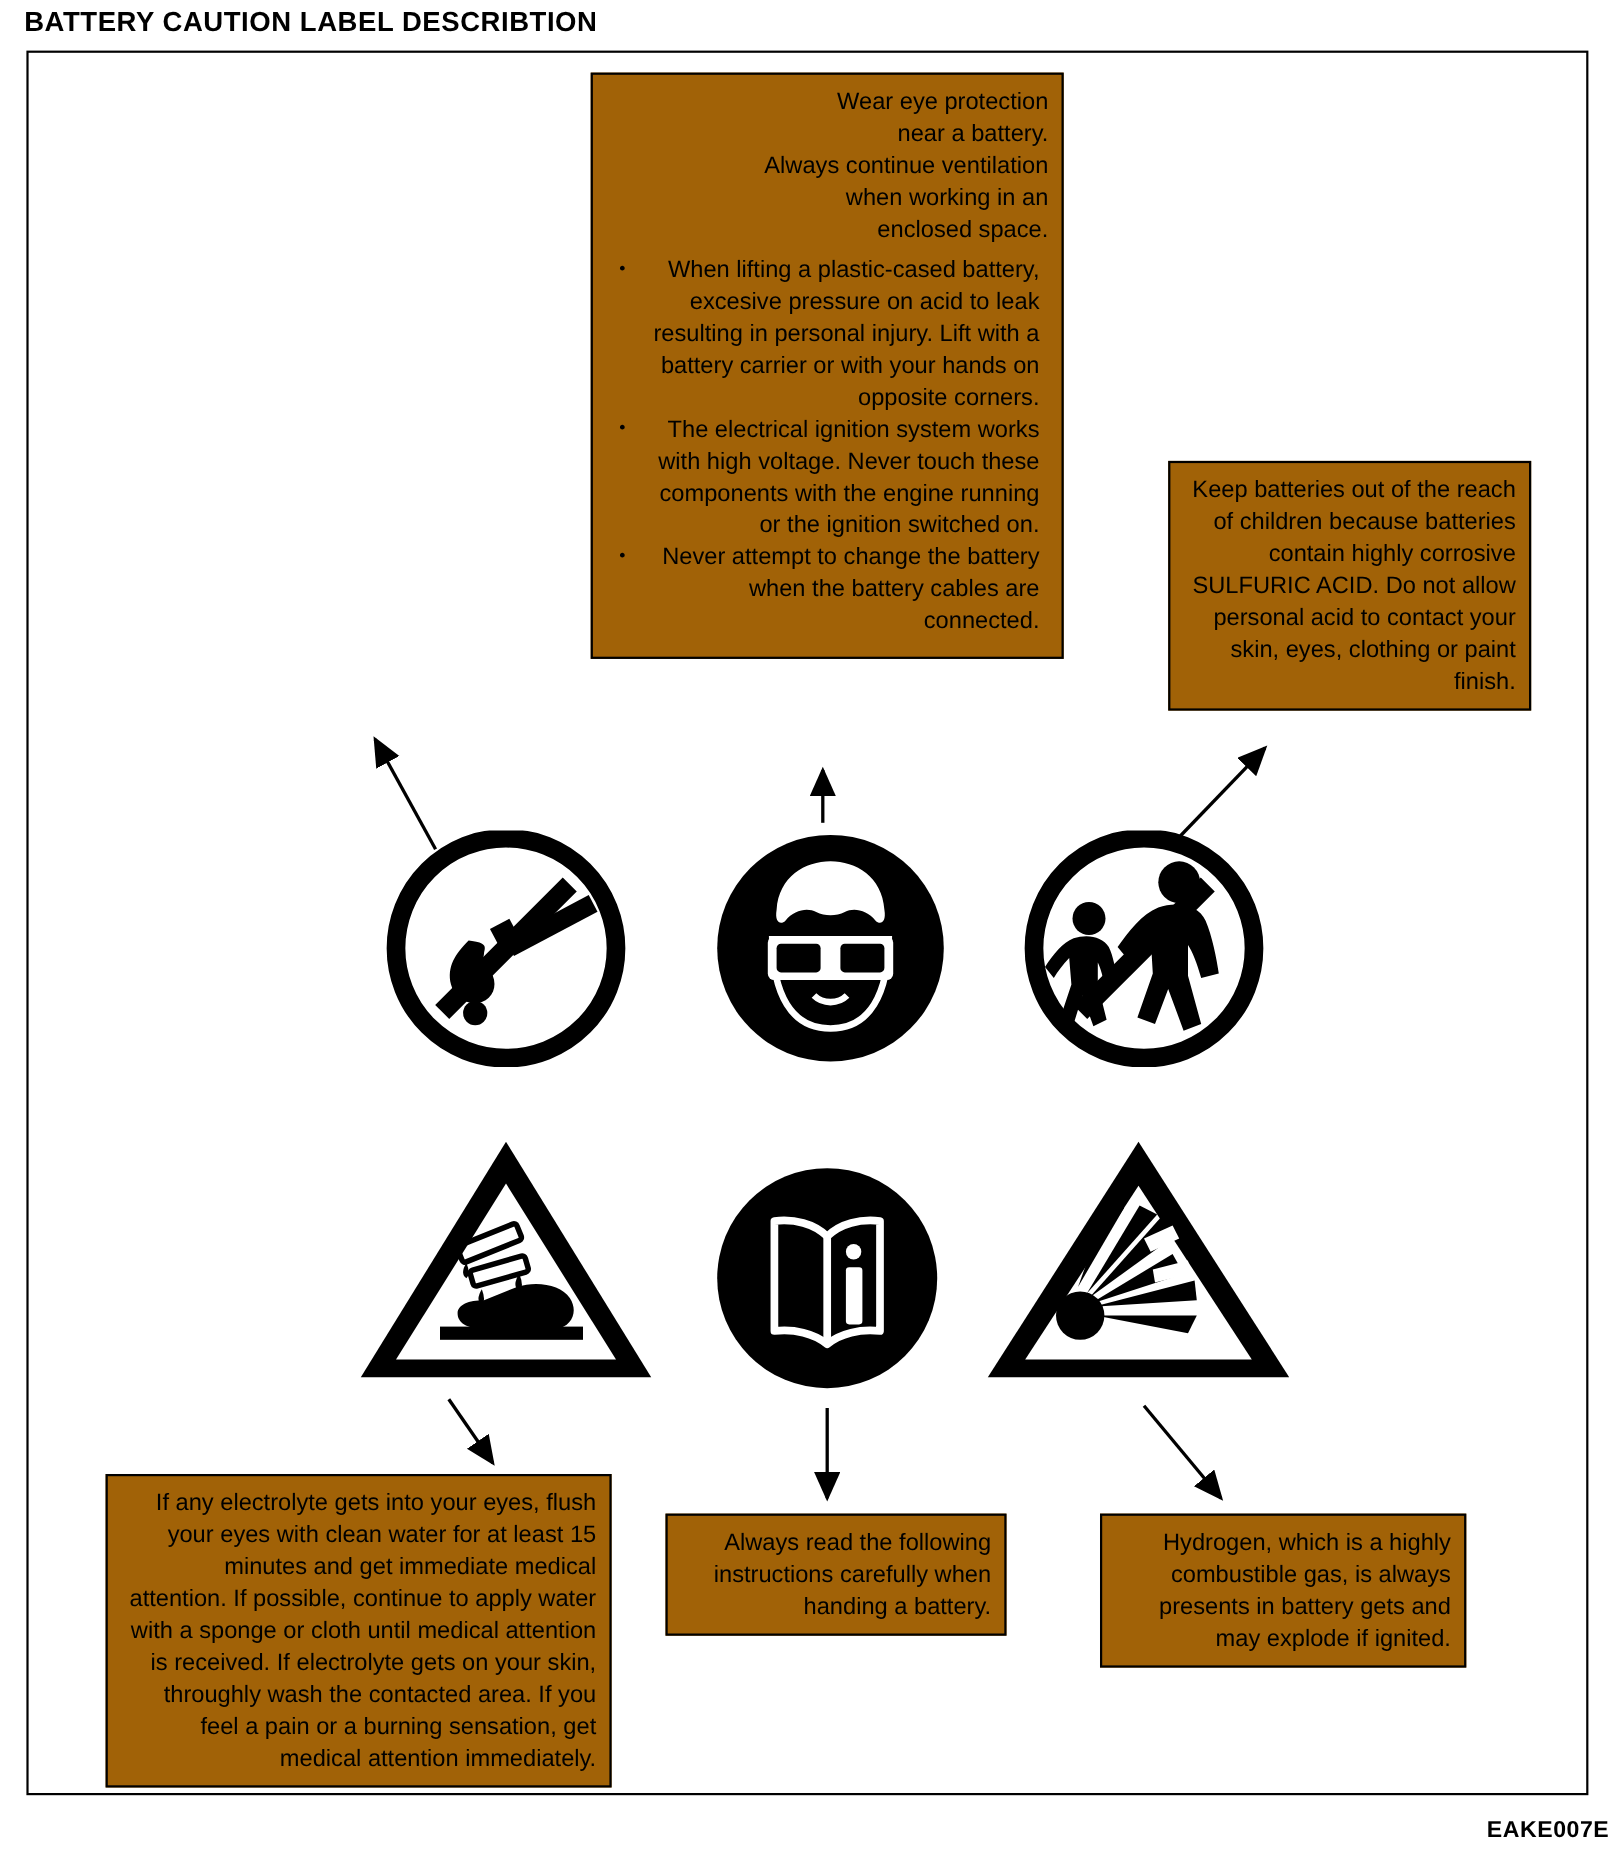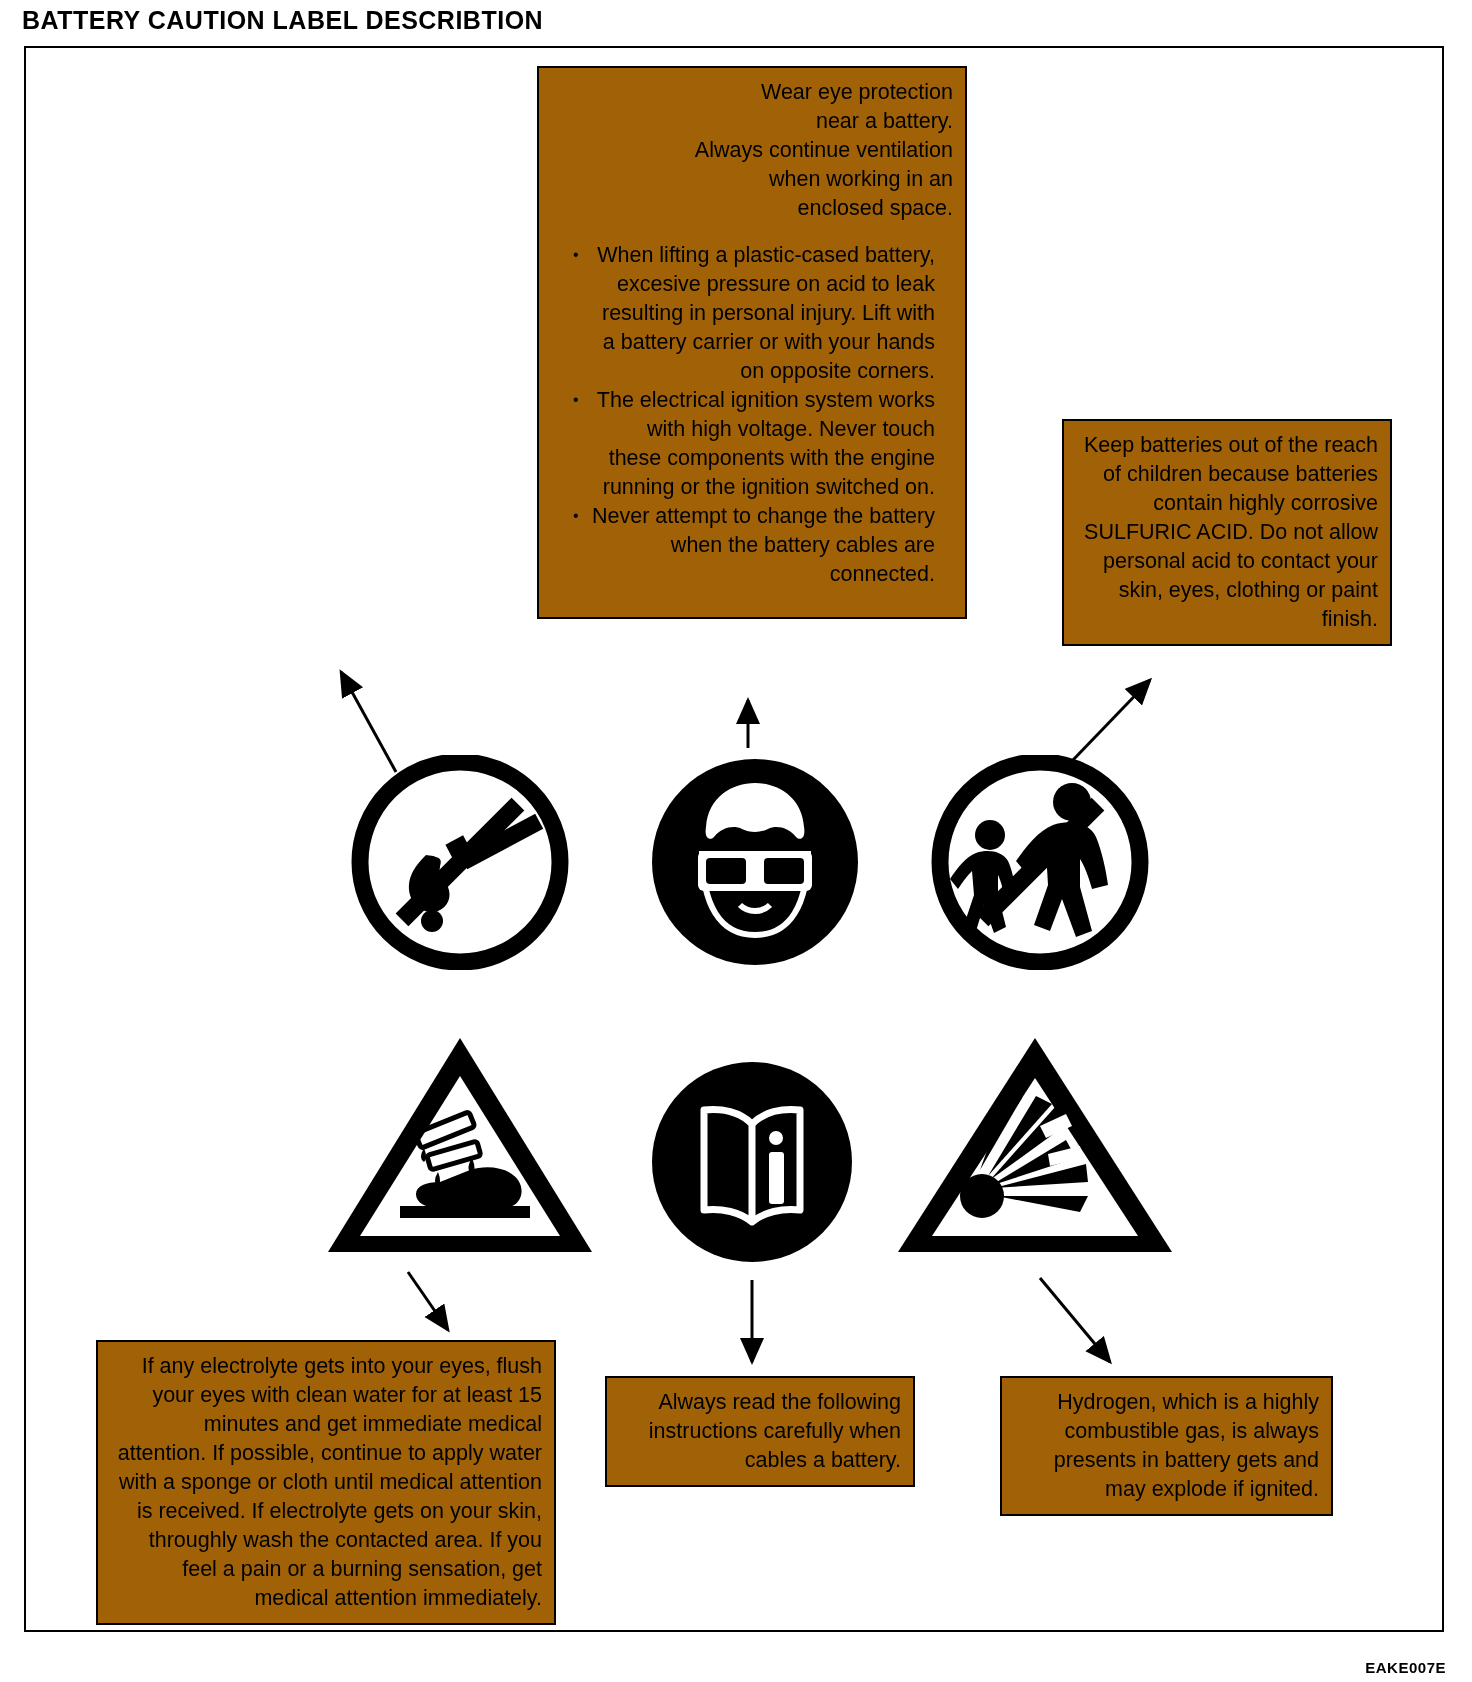--- a/index.html
+++ b/index.html
@@ -46,21 +46,21 @@
     background: #a16207;
     font-size: 21.5px;
     line-height: 29px;
     padding: 10px 12px 10px 14px;
   }
   .callout p {
     margin: 0;
   }
   .bullet-list {
     list-style: none;
-    margin: 18px;
+    margin: 8px;
     padding: 0;
   }
   .bullet-list li {
     position: relative;
     padding-left: 18px;
     margin: 0;
   }
   .bullet-list li::before {
     content: "\2022";
     position: absolute;
@@ -91,23 +91,23 @@
   
   #arrows {
     position: absolute;
     left: 0; top: 0;
     width: 1472px; height: 1682px;
     pointer-events: none;
   }
 
   #figure-code {
     position: absolute;
-    right: 26px;
+    right: 9px;
     bottom: 6px;
-    font-size: 15px;
+    font-size: 21px;
     font-weight: bold;
     letter-spacing: 0.5px;
   }
 </style>
 </head>
 <body>
 
 <div id="page">
 
   <div id="page-title">BATTERY CAUTION LABEL DESCRIBTION</div>
@@ -144,21 +144,21 @@
 
   <div class="callout" id="callout-child">
     <p>Keep batteries out of the reach of children because batteries contain highly corrosive SULFURIC ACID. Do not allow personal acid to contact your skin, eyes, clothing or paint finish.</p>
   </div>
 
   <div class="callout" id="callout-acid">
     <p>If any electrolyte gets into your eyes, flush your eyes with clean water for at least 15 minutes and get immediate medical attention. If possible, continue to apply water with a sponge or cloth until medical attention is received. If electrolyte gets on your skin, throughly wash the contacted area. If you feel a pain or a burning sensation, get medical attention immediately.</p>
   </div>
 
   <div class="callout" id="callout-manual">
-    <p>Always read the following instructions carefully when cables a battery.</p>
+    <p>Always read the following instructions carefully when handing a battery.</p>
   </div>
 
   <div class="callout" id="callout-hydro">
     <p>Hydrogen, which is a highly combustible gas, is always presents in battery gets and may explode if ignited.</p>
   </div>
 
   <div class="icon-wrap" id="icon-no-flame">
     <svg viewBox="0 0 240 215">
       <g>
         <circle cx="120" cy="107" r="100" fill="none" stroke="#000" stroke-width="17"></circle>

